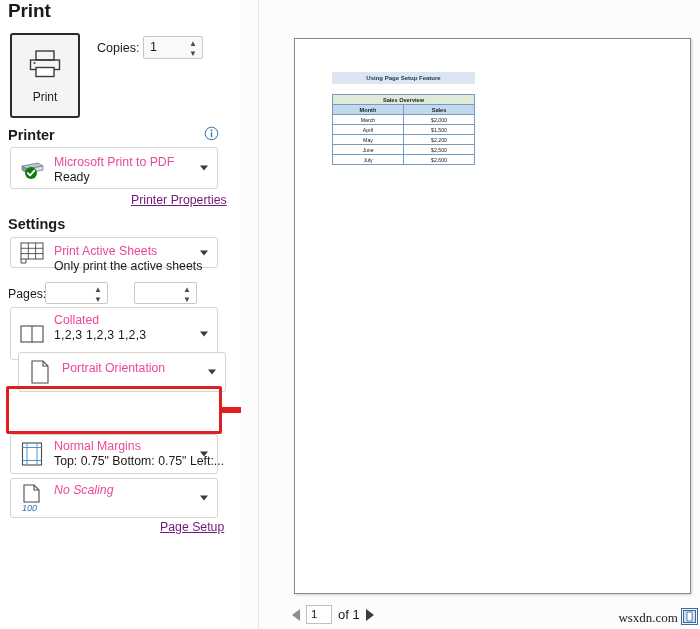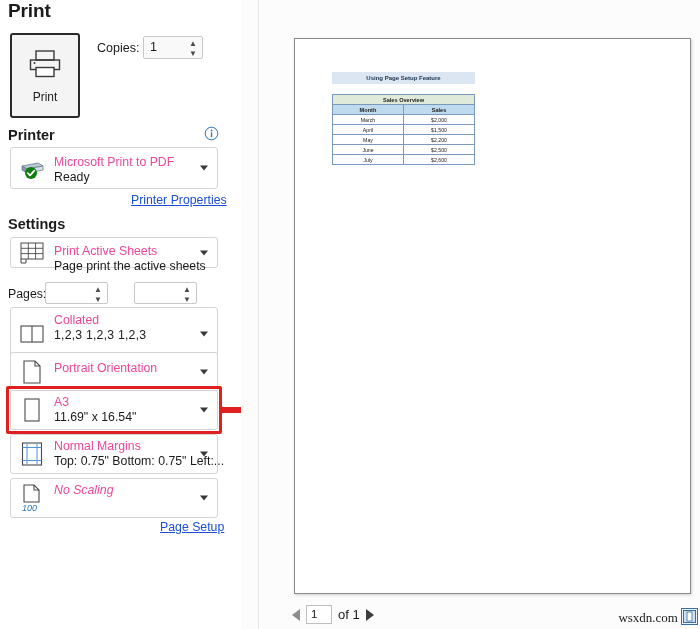--- a/index.html
+++ b/index.html
@@ -147,21 +147,21 @@
   }
 
   
   #printer-combo { top: 147px; height: 42px; }
   #printer-combo .txt-main { top: 7px; }
   #printer-combo .txt-sub  { top: 22px; }
 
   .green-link {
     position: absolute;
     font-size: 12.3px;
-    color: #1d4ed8;
+    color: #701a75;
     text-decoration: underline;
     cursor: pointer;
   }
   #printer-properties-link { left: 131px; top: 193px; }
   #page-setup-link { left: 160px; top: 520px; }
 
   
   #print-what-combo { top: 237px; height: 31px; }
   #print-what-combo .txt-main { top: 6px; }
   #print-what-combo .txt-sub  { top: 21px; }
@@ -187,21 +187,21 @@
     left: 114px; top: 287px;
     font-size: 14px;
     color: #1b1b1b;
     margin-top: 23px;
   }
 
   #collation-combo { top: 307px; height: 53px; }
   #collation-combo .txt-main { top: 5px; }
   #collation-combo .txt-sub  { top: 20px; letter-spacing: 0.2px; }
 
-  #orientation-combo { top: 352px; height: 40px; }
+  #orientation-combo { top: 352px; height: 40px; margin-left: 8px; }
   #orientation-combo .txt-main { top: 8px; }
 
   #paper-size-combo { top: 390px; height: 40px; }
   #paper-size-combo .txt-main { top: 4px; }
   #paper-size-combo .txt-sub  { top: 19px; }
 
   #margins-combo { top: 434px; height: 40px; }
   #margins-combo .txt-main { top: 4px; }
   #margins-combo .txt-sub  { top: 19px; }
 
@@ -412,21 +412,21 @@
         <svg width="26" height="24" viewBox="0 0 26 24">
           <rect x="2" y="2" width="22" height="16" fill="none" stroke="#4a4a4a" stroke-width="1"></rect>
           <line x1="2" y1="7.3" x2="24" y2="7.3" stroke="#4a4a4a" stroke-width="0.9"></line>
           <line x1="2" y1="12.6" x2="24" y2="12.6" stroke="#4a4a4a" stroke-width="0.9"></line>
           <line x1="9.3" y1="2" x2="9.3" y2="18" stroke="#4a4a4a" stroke-width="0.9"></line>
           <line x1="16.6" y1="2" x2="16.6" y2="18" stroke="#4a4a4a" stroke-width="0.9"></line>
           <path d="M2 18 L2 22 L7 22 L7 18" fill="none" stroke="#4a4a4a" stroke-width="1"></path>
         </svg>
       </span>
       <span class="txt-main">Print Active Sheets</span>
-      <span class="txt-sub">Page print the active sheets</span>
+      <span class="txt-sub">Only print the active sheets</span>
       <span class="caret"></span>
     </div>
 
     <div class="pages-label">Pages:</div>
     <div class="pages-input" id="pages-from">
       <span class="val" style="position:absolute;left:5px;top:3px;font-size:12px;color:#1b1b1b;"></span>
       <span class="spinner">
         <span class="spin-arrow">▲</span>
         <span class="spin-arrow">▼</span>
       </span>
@@ -456,30 +456,20 @@
       <span class="icon-slot">
         <svg width="22" height="26" viewBox="0 0 22 26">
           <path d="M3 2 L14 2 L19 7 L19 24 L3 24 Z" fill="none" stroke="#4a4a4a" stroke-width="1.1"></path>
           <path d="M14 2 L14 7 L19 7" fill="none" stroke="#4a4a4a" stroke-width="1.1"></path>
         </svg>
       </span>
       <span class="txt-main">Portrait Orientation</span>
       <span class="caret"></span>
     </div>
 
-    <div class="combo" id="paper-size-combo">
-      <span class="icon-slot">
-        <svg width="20" height="26" viewBox="0 0 20 26">
-          <rect x="3" y="2" width="14" height="22" fill="#ffffff" stroke="#4a4a4a" stroke-width="1.1"></rect>
-        </svg>
-      </span>
-      <span class="txt-main">A3</span>
-      <span class="txt-sub">11.69" x 16.54"</span>
-      <span class="caret"></span>
-    </div>
     <div id="highlight-box"></div>
 
     <div class="combo" id="margins-combo">
       <span class="icon-slot">
         <svg width="24" height="26" viewBox="0 0 24 26">
           <rect x="2.5" y="2" width="19" height="22" fill="none" stroke="#4a4a4a" stroke-width="1.1"></rect>
           <line x1="7" y1="2" x2="7" y2="24" stroke="#4f93d6" stroke-width="1"></line>
           <line x1="17" y1="2" x2="17" y2="24" stroke="#4f93d6" stroke-width="1"></line>
           <line x1="2.5" y1="6.5" x2="21.5" y2="6.5" stroke="#4f93d6" stroke-width="1"></line>
           <line x1="2.5" y1="19.5" x2="21.5" y2="19.5" stroke="#4f93d6" stroke-width="1"></line>

